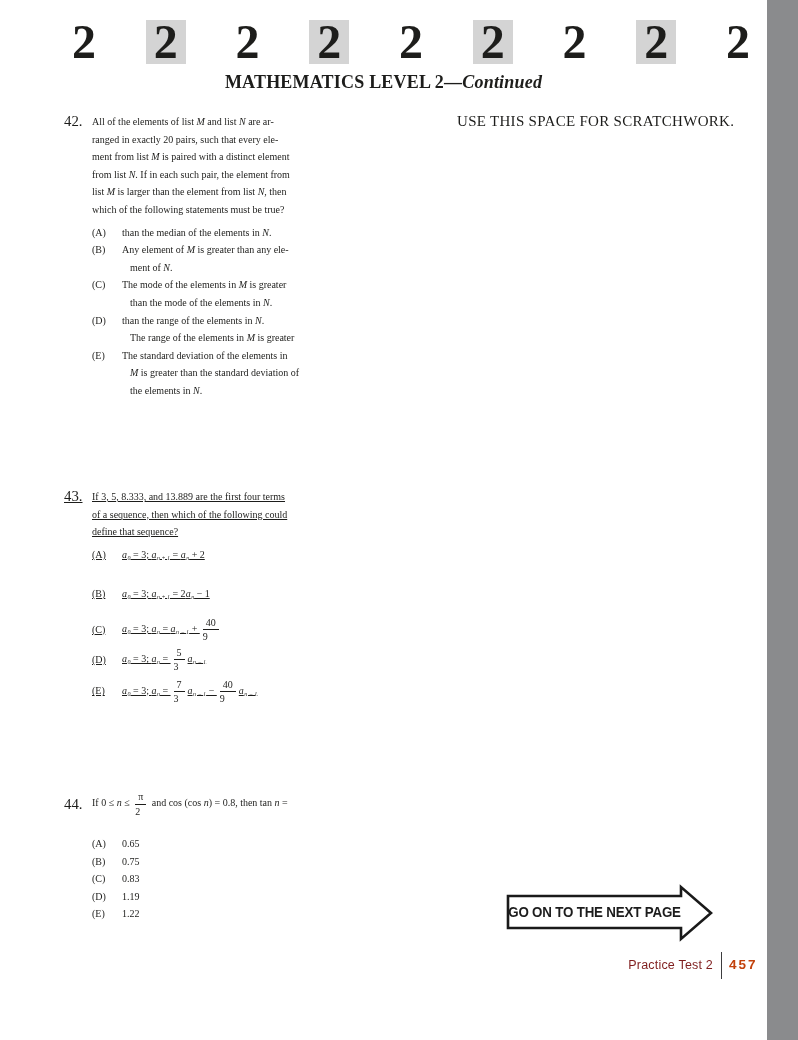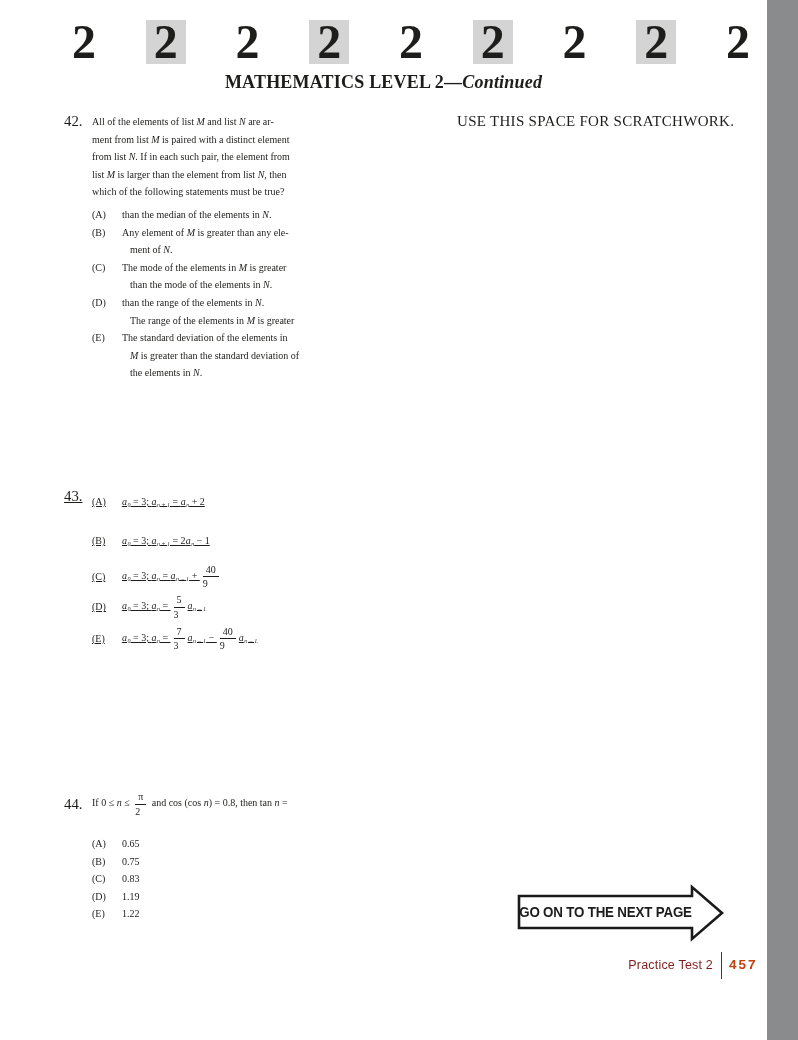--- a/index.html
+++ b/index.html
@@ -68,21 +68,21 @@
   .frac {
     display: inline-block; vertical-align: middle;
     margin: 0 3px; line-height: 1.12; font-style: normal;
   }
   .frac .fnum { display: block; padding: 0 3px 1px; border-bottom: 1.4px solid #1d1d1b; }
   .frac .fden { display: block; padding-top: 1px; }
   
   .stem44 { min-height: 36px; display: flex; align-items: center; }
   .choices44 { margin-top: 13px; }
   
-  .arrow-wrap { position: absolute; left: 516px; top: 884px; width: 214px; height: 60px; }
+  .arrow-wrap { position: absolute; left: 505px; top: 884px; width: 214px; height: 60px; }
   .arrow-label {
     position: absolute; left: 3px; top: 12px; width: 173px; height: 32px;
     display: flex; align-items: center; justify-content: center;
     font-family: "Liberation Sans", "DejaVu Sans", sans-serif;
     font-weight: bold; font-size: 14.5px; letter-spacing: -0.2px;
     transform: scaleX(0.92); transform-origin: center;
     white-space: nowrap; color: #1c1c1c;
   }
   
   .footer-label {
@@ -122,20 +122,21 @@
   <span>MATHEMATICS LEVEL 2—</span><i>Continued</i>
 </div>
 
 <div class="scratch">USE THIS SPACE FOR SCRATCHWORK.</div>
 
 <div class="q" id="q42">
   <div class="qnum">42.</div>
   <div class="qbody">
     <div class="stem">
         <div class="rline">All of the elements of list <i>M</i> and list <i>N</i> are ar-</div>
+        <div class="rline">ranged in exactly 20 pairs, such that every ele-</div>
         <div class="rline">ment from list <i>M</i> is paired with a distinct element</div>
         <div class="rline">from list <i>N</i>. If in each such pair, the element from</div>
         <div class="rline">list <i>M</i> is larger than the element from list <i>N</i>, then</div>
         <div class="rline">which of the following statements must be true?</div>
       </div>
     <div class="choices42">
       <div class="choice">
         <span class="clabel">(A)</span>
         <span class="ctext">
             <div class="rline">than the median of the elements in <i>N</i>.</div>
@@ -170,20 +171,25 @@
             <div class="rline">the elements in <i>N</i>.</div>
           </span>
       </div>
     </div>
   </div>
 </div>
 
 <div class="q" id="q43">
   <div class="qnum">43.</div>
   <div class="qbody">
+    <div class="stem">
+        <div class="rline">If 3, 5, 8.333, and 13.889 are the first four terms</div>
+        <div class="rline">of a sequence, then which of the following could</div>
+        <div class="rline">define that sequence?</div>
+      </div>
     <div>
       <div class="mchoice mc-a">
         <span class="clabel">(A)</span>
         <span class="mline">
             <div class="rline"><i>a</i><sub>0</sub> = 3; <i>a</i><sub>n + 1</sub> = <i>a</i><sub>n</sub> + 2</div>
           </span>
       </div>
       <div class="mchoice mc-b">
         <span class="clabel">(B)</span>
         <span class="mline">

